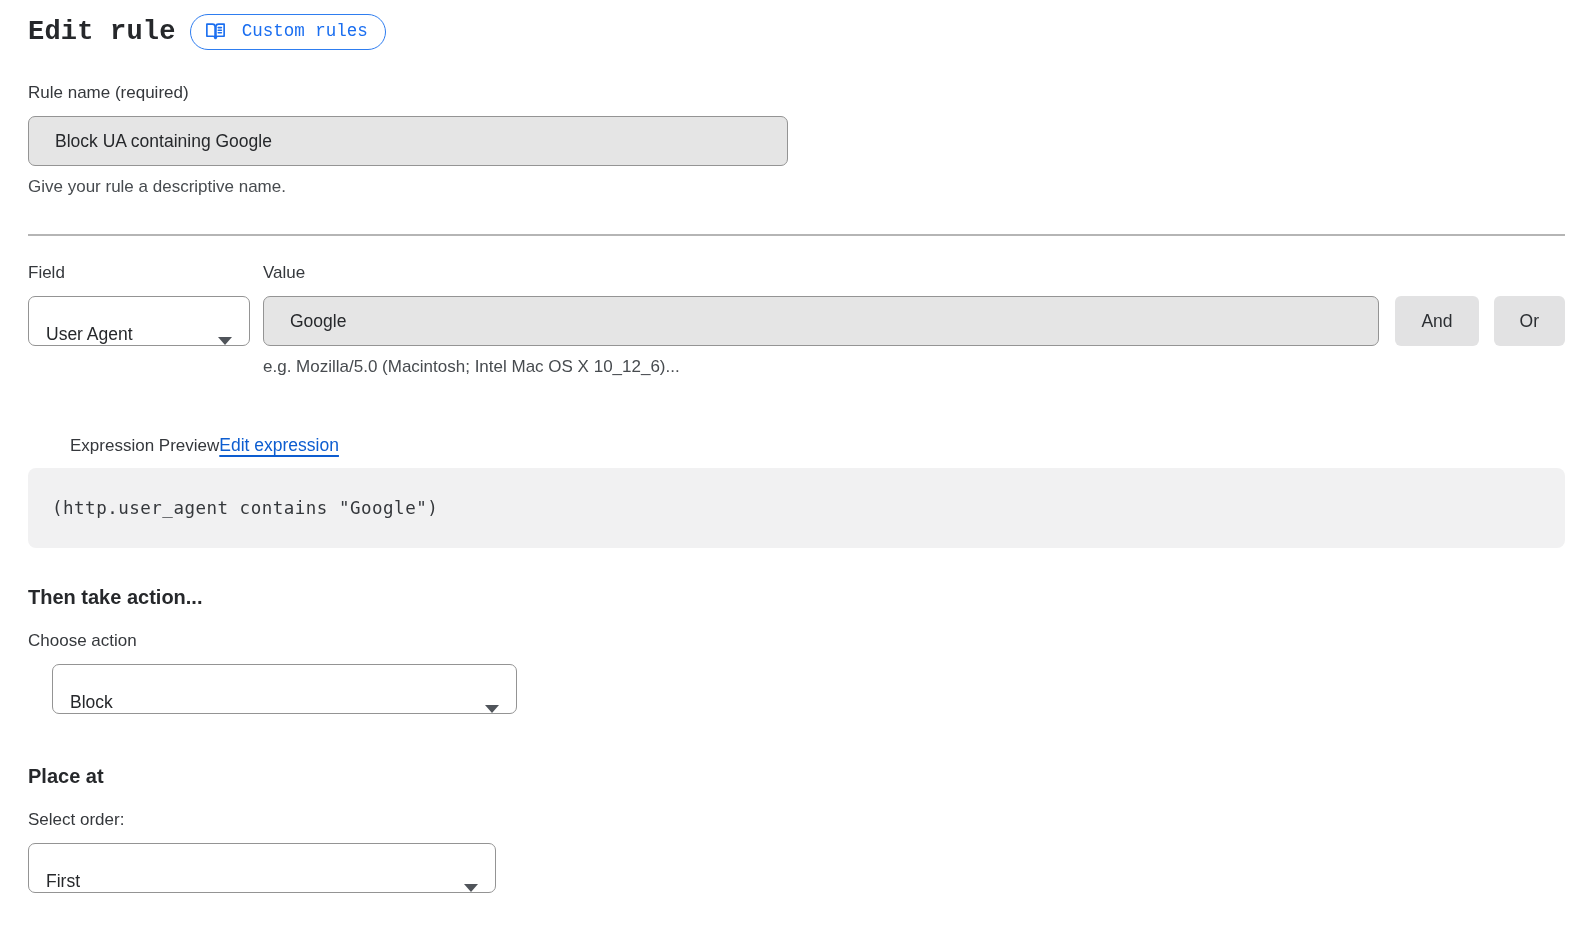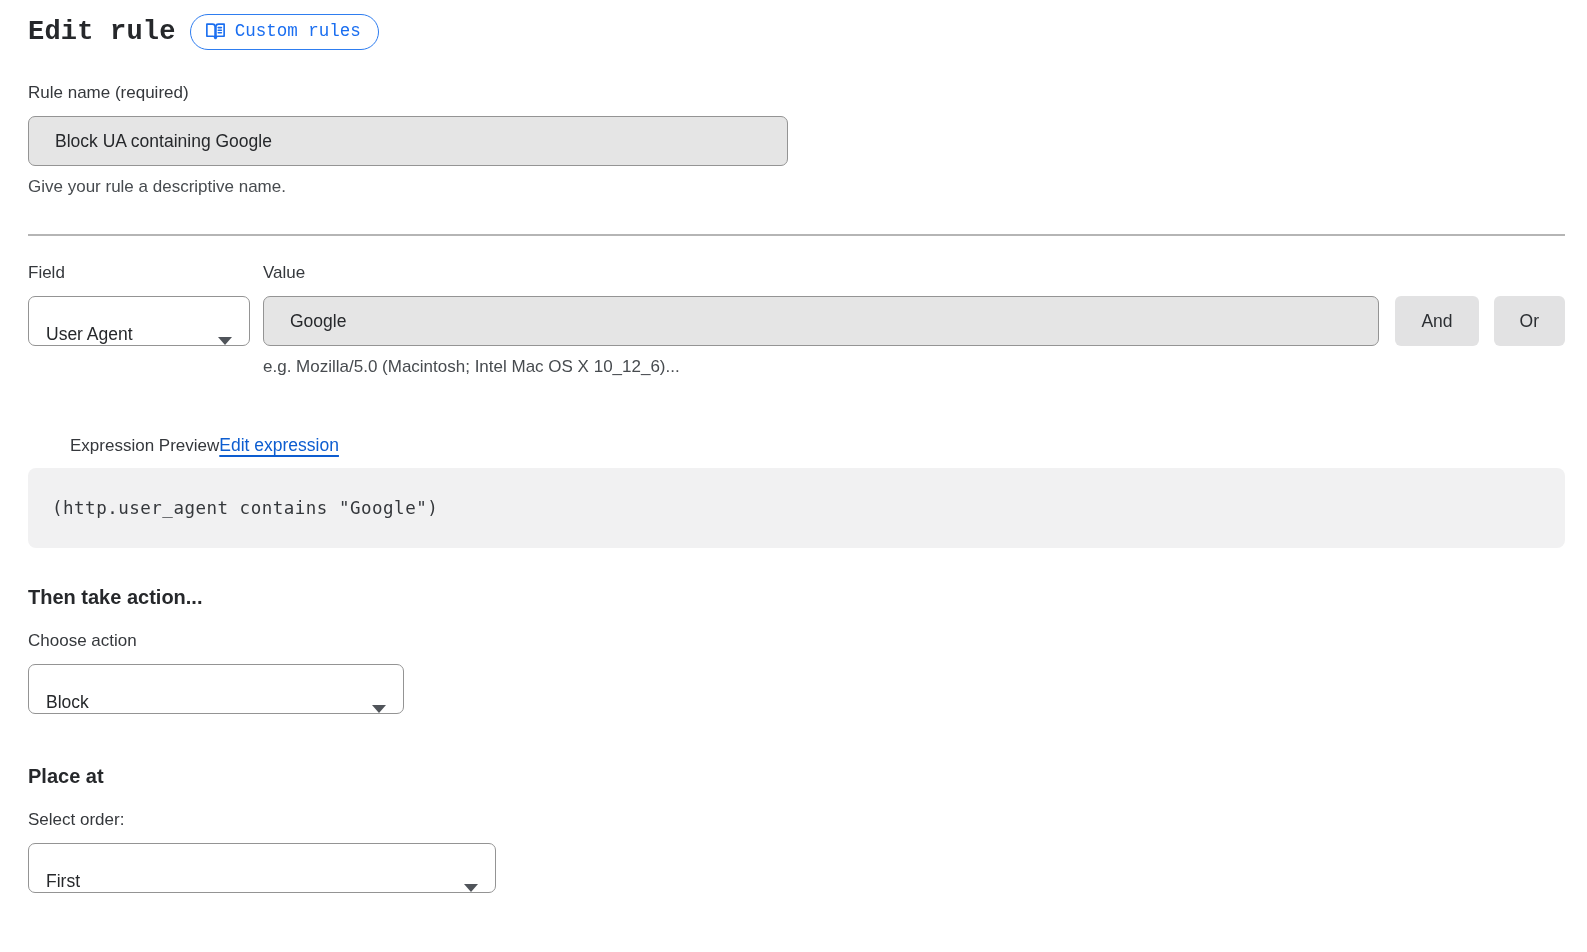--- a/index.html
+++ b/index.html
@@ -28,21 +28,21 @@
   .page-title {
     font-size: 27px;
     font-weight: 700;
     color: #26282b;
     margin: 0;
     letter-spacing: 0.2px;
   }
   .pill-btn {
     display: inline-flex;
     align-items: center;
-    gap: 9px;
+    gap: 16px;
     background: #ffffff;
     border: 1.6px solid #2e7df0;
     color: #1a6ef0;
     border-radius: 999px;
     padding: 6px 17px 7px 14px;
     font-size: 17.5px;
     font-family: inherit;
     cursor: pointer;
     line-height: 1.2;
   }
@@ -162,21 +162,21 @@
   }
 
   .section-heading {
     font-size: 20px;
     font-weight: 700;
     color: #26282b;
     margin: 36px 0 0 0;
     line-height: 26px;
   }
   .sub-label { margin-top: 20px; }
-  .action-select { width: 376px; }
+  .action-select { width: 465px; margin-left: 24px; }
   .order-select  { width: 468px; }
 </style>
 </head>
 <body>
 
 <div class="page">
 
   <div class="header-row">
     <h1 class="page-title">Edit rule</h1>
     <button class="pill-btn">

